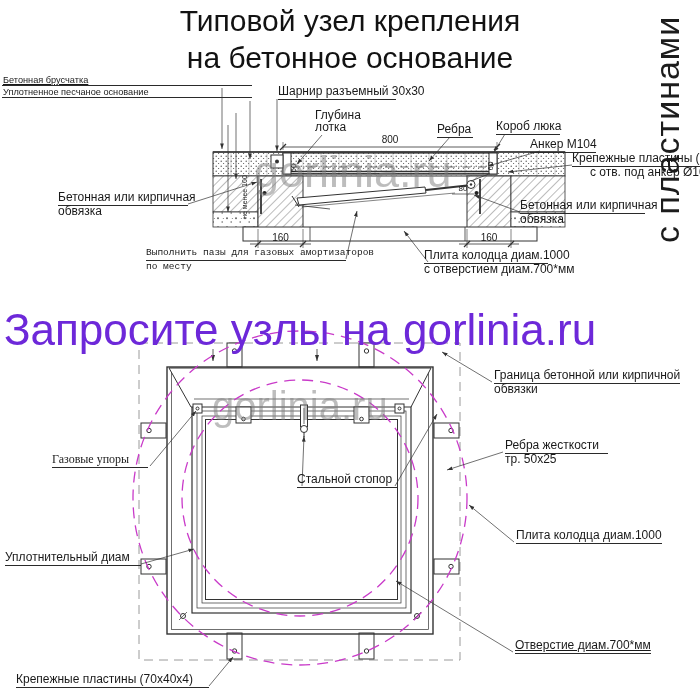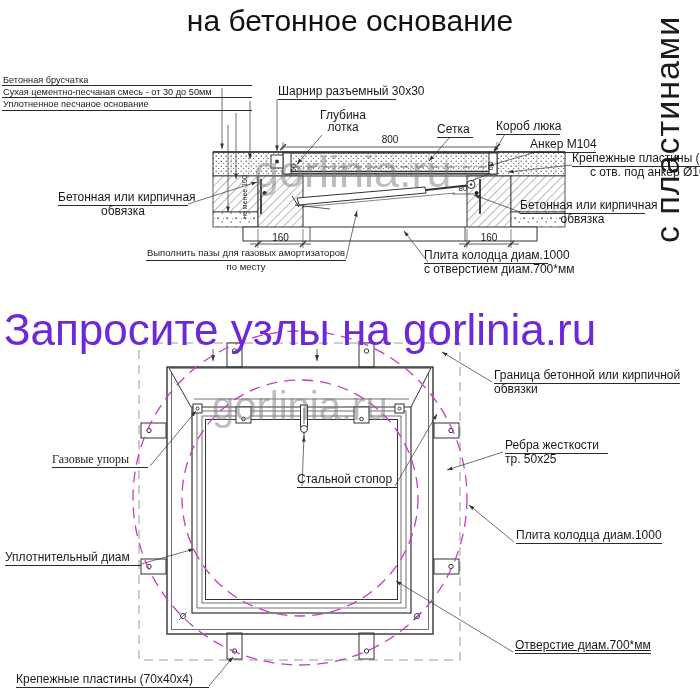--- a/index.html
+++ b/index.html
@@ -19,25 +19,25 @@
     font-size:34px; color:#1c1c1c; white-space:nowrap; z-index:6; letter-spacing:1px;
   }
   .banner {
     left:4px; top:260px; width:696px; font-size:44px; letter-spacing:0px;
     color:#6d28d9; white-space:nowrap; z-index:2;margin-top:45px;
   }
   .wm-sec { left:254px; top:146px; font-size:45px; color:#7e7e7e; opacity:.5; z-index:2; white-space:nowrap;}
   .wm-plan { left:212px; top:384px; font-size:40px; color:#7e7e7e; opacity:.5; z-index:2; white-space:nowrap;}
   .lb { position:absolute; font-size:12px; line-height:11.5px; white-space:nowrap; z-index:4; }
   .u  { border-bottom:1px solid #2a2a2a; padding-bottom:1px; }
-  .ctr{ text-align:center; }
+  .ctr{ }
   .stack { position:absolute; left:2px; top:73px; width:250px; z-index:4; }
   .stack .row { font-size:9.2px; line-height:10.5px; border-bottom:1px solid #2a2a2a;
                 padding:1px 0 1px 1px; height:12.6px; white-space:nowrap; overflow:visible; }
-  .stack .row:first-child { padding-top:2px; }
+  .stack .row:first-child { padding-top:2px;text-decoration:underline; }
   #draw { position:absolute; left:0; top:0; z-index:1; }
 </style>
 </head>
 <body>
 
 <svg id="draw" width="700" height="700" viewBox="0 0 700 700">
   <defs>
     <marker id="arr" markerWidth="9" markerHeight="7" refX="8" refY="3.5" orient="auto">
       <path d="M0,0.8 L8,3.5 L0,6.2 z" fill="#333"></path>
     </marker>
@@ -257,56 +257,56 @@
       <line x1="209" y1="686" x2="233" y2="657" marker-end="url(#arr)"></line>
     </g>
   </g>
 </svg>
 
 <div class="abs wm-sec">gorlinia.ru</div>
 <div class="abs wm-plan">gorlinia.ru</div>
 <div class="abs banner">Запросите узлы на gorlinia.ru</div>
 <div class="abs vwm">с пластинами</div>
 <div class="abs title">
+  <div>Типовой узел крепления</div>
   <div>на бетонное основание</div>
 </div>
 
 <div class="stack">
   <div class="row">Бетонная брусчатка</div>
-  <div class="row">Сухая цементно-песчаная смесь - от 30 до 50мм</div>
   <div class="row">Уплотненное песчаное основание</div>
 </div>
 
 <div class="lb u" style="left:278px; top:86px; width:118px;">Шарнир разъемный 30x30</div>
 
 <div class="lb ctr" style="left:315px; top:110px; width:56px;">
   <div>Глубина</div>
   <div>лотка</div>
 </div>
 
-<div class="lb u" style="left:437px; top:124px; width:36px;">Сетка</div>
+<div class="lb u" style="left:437px; top:124px; width:36px;">Ребра</div>
 <div class="lb u" style="left:496px; top:121px; width:64px;">Короб люка</div>
 <div class="lb u" style="left:530px; top:139px; width:66px;text-align:center;">Анкер М104</div>
 
 <div class="lb" style="left:572px; top:153px;">
   <div class="u">Крепежные пластины (70x40x4)</div>
   <div style="padding-left:18px;">с отв. под анкер Ø10</div>
 </div>
 
 <div class="lb ctr" style="left:58px; top:192px; width:130px;">
   <div class="u">Бетонная или кирпичная</div>
   <div>обвязка</div>
 </div>
 
 <div class="lb ctr" style="left:520px; top:200px; width:125px;">
   <div class="u">Бетонная или кирпичная</div>
   <div>обвязка</div>
 </div>
 
-<div class="lb ctr" style="left:146px; top:247px; width:200px; font-size:9.5px;">
+<div class="lb ctr" style="left:146px; top:247px; width:200px; font-size:9.5px;font-family:Liberation Mono, monospace;">
   <div class="u">Выполнить пазы для газовых амортизаторов</div>
   <div>по месту</div>
 </div>
 
 <div class="lb ctr" style="left:424px; top:250px; width:124px;">
   <div class="u">Плита колодца диам.1000</div>
   <div>с отверстием диам.700*мм</div>
 </div>
 
 <div class="lb" style="left:494px; top:370px;">

